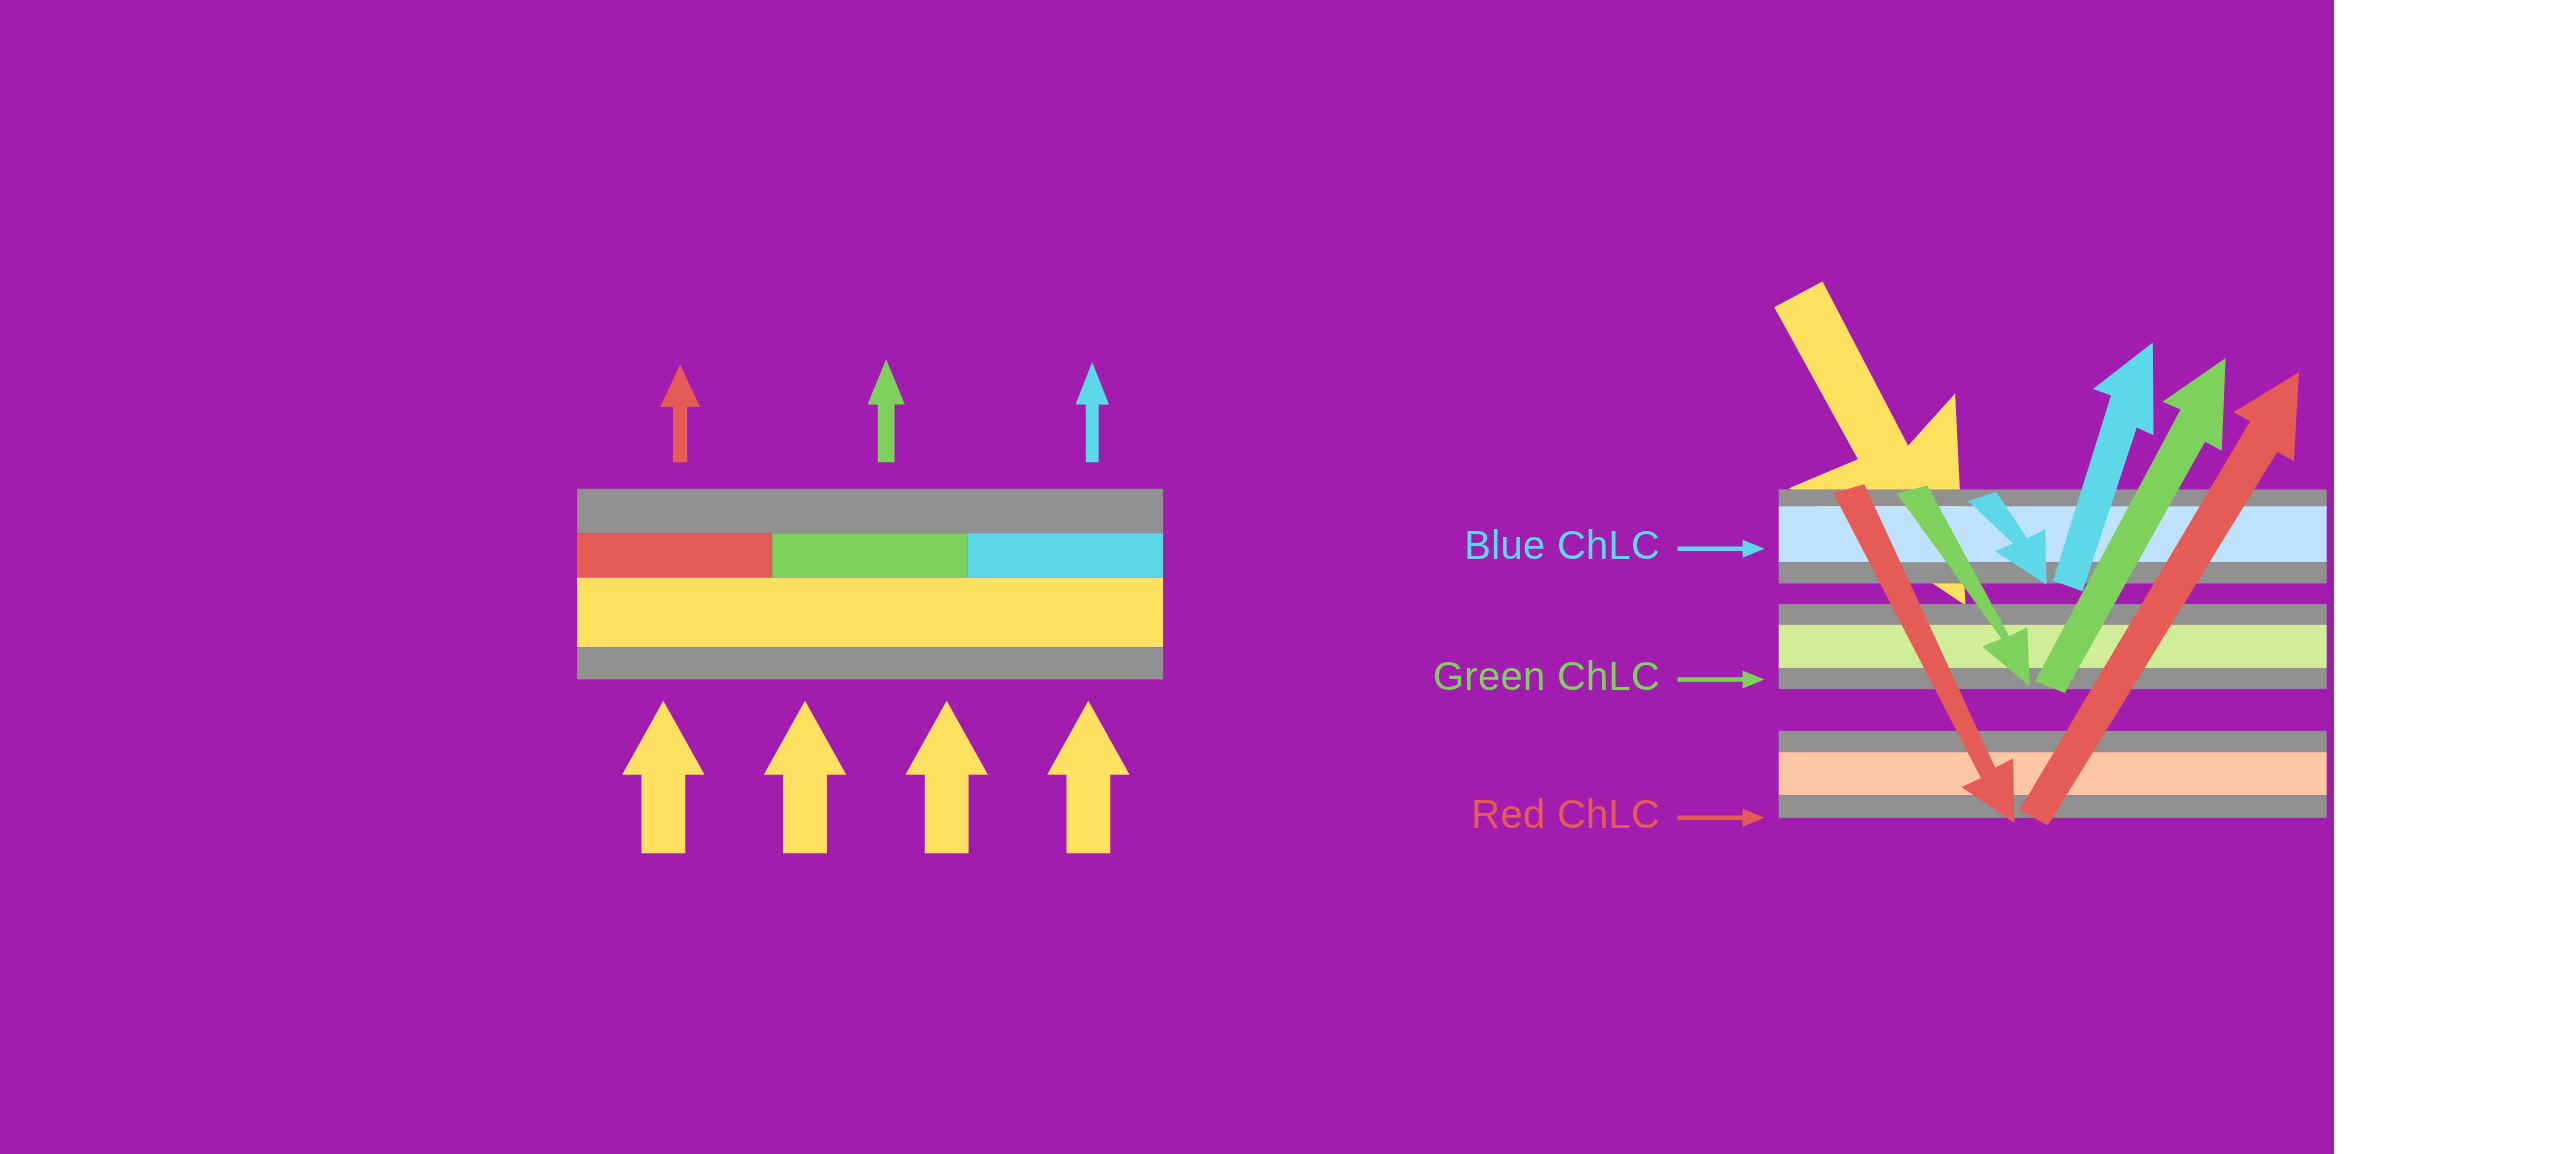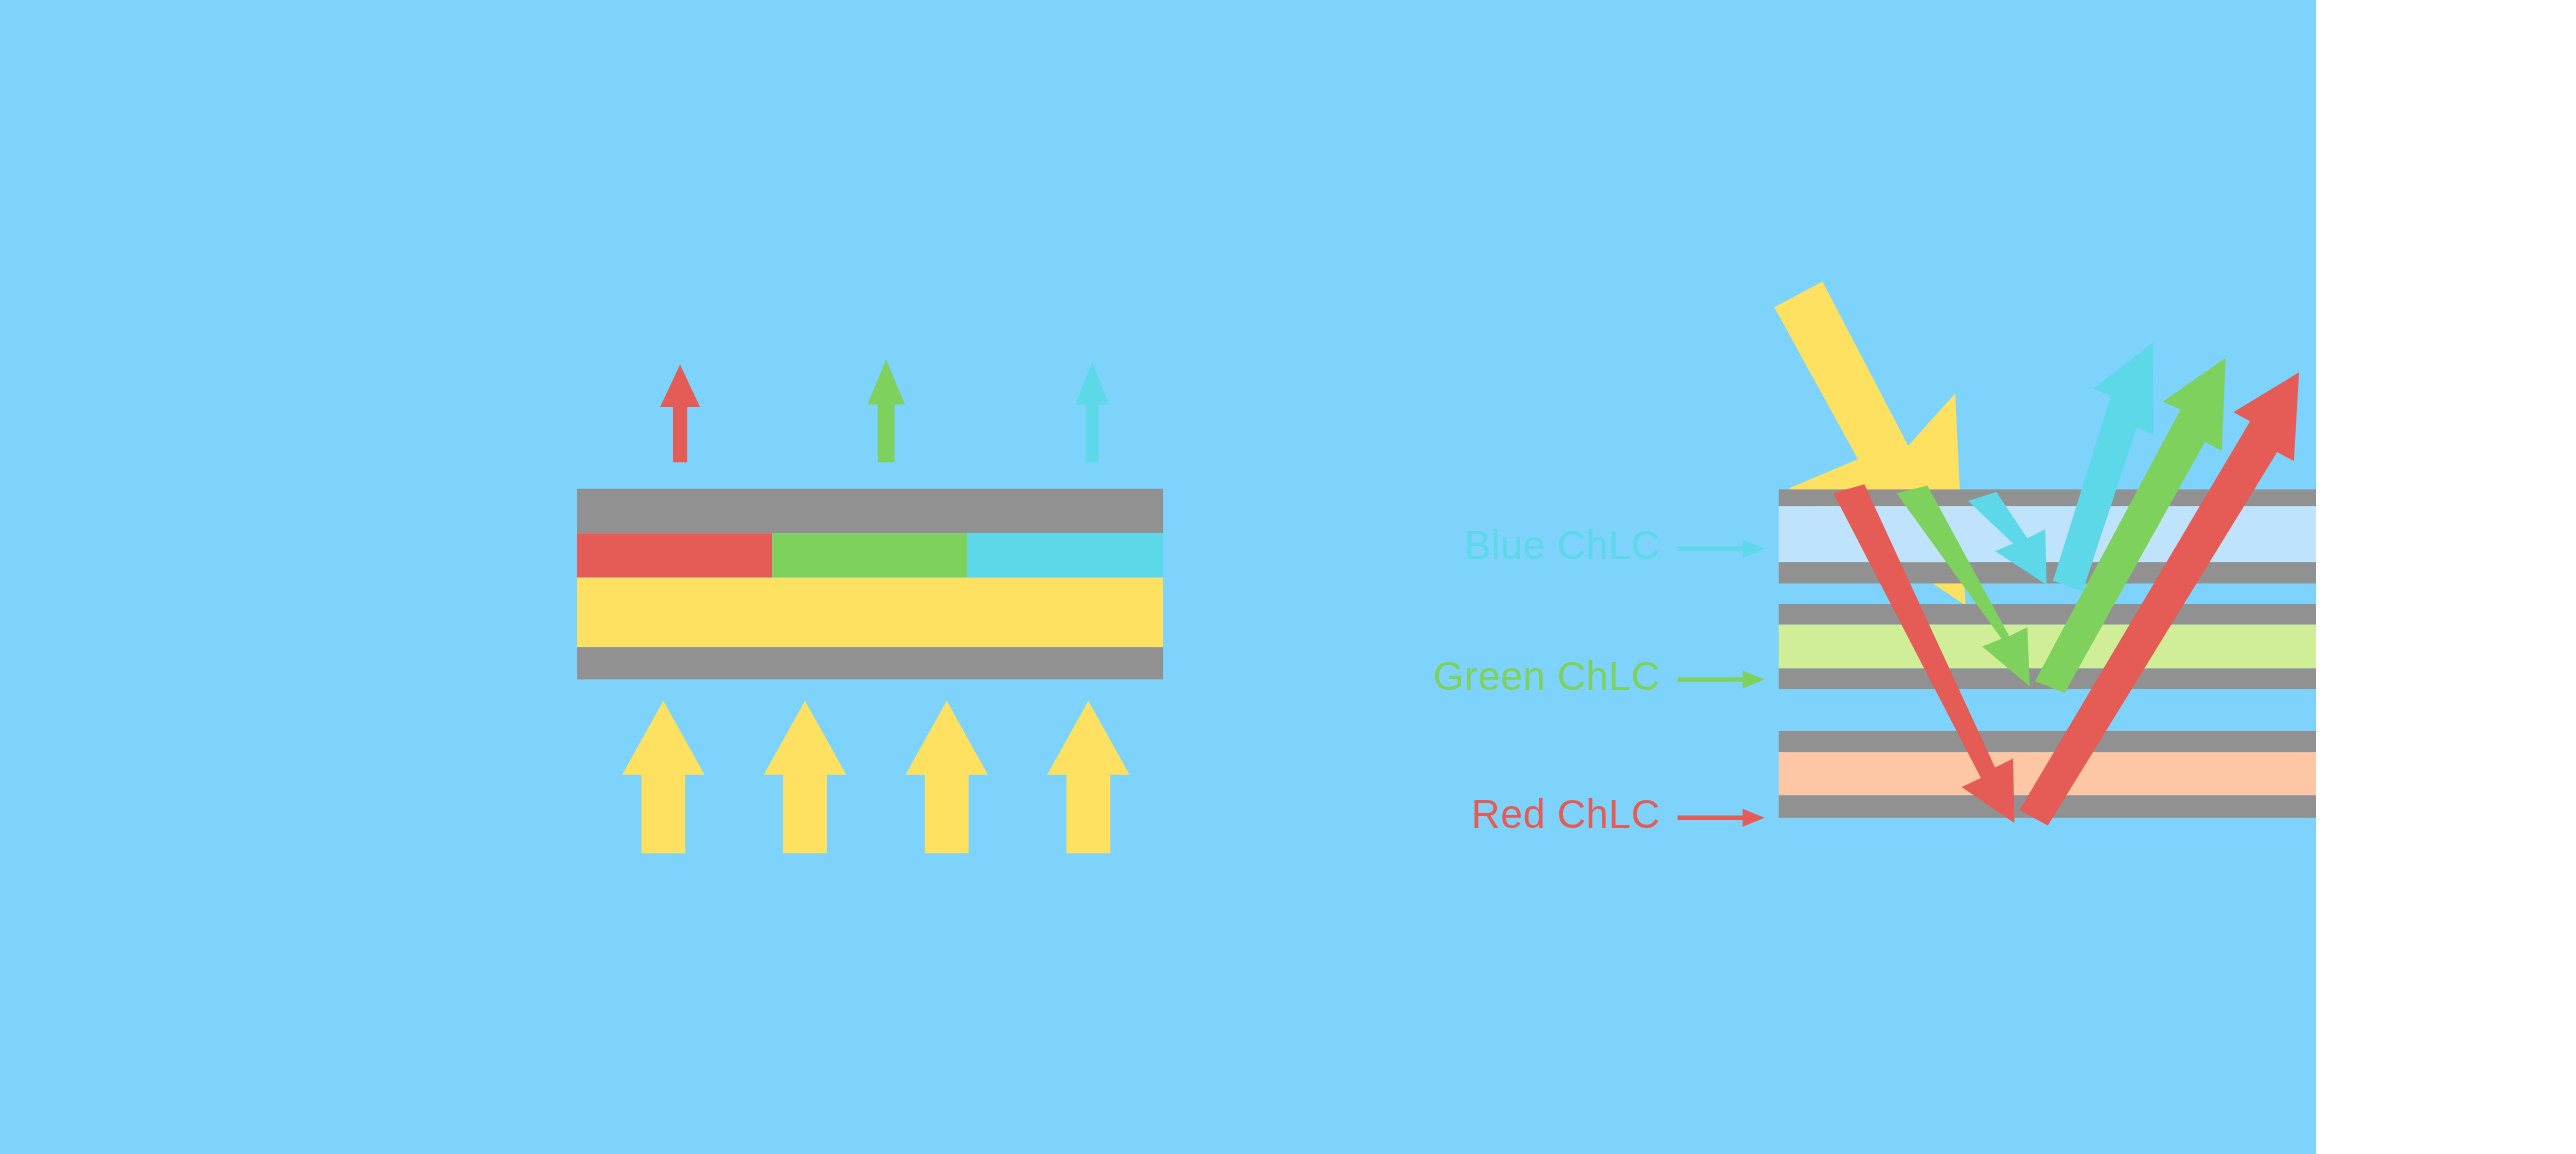--- a/index.html
+++ b/index.html
@@ -8,22 +8,23 @@
     padding: 0;
     background: #ffffff;
   }
   body {
     font-family: "Liberation Sans", sans-serif;
   }
   #stage {
     position: relative;
     width: 2316px;
     height: 1154px;
-    background: #7dd3fc;
+    background: #a21caf;
     overflow: hidden;
+    padding-left: 18px;
   }
   #stage svg.layer {
     position: absolute;
     top: 0;
     left: 0;
     width: 2576px;
     height: 1154px;
   }
   .lbl {
     font-family: "Liberation Sans", sans-serif;

